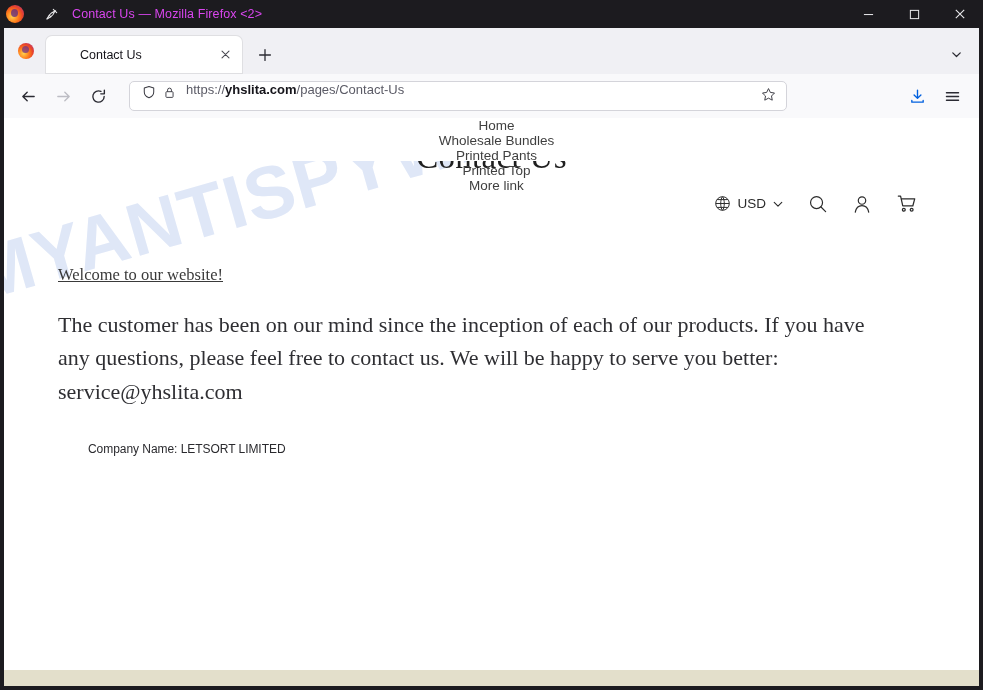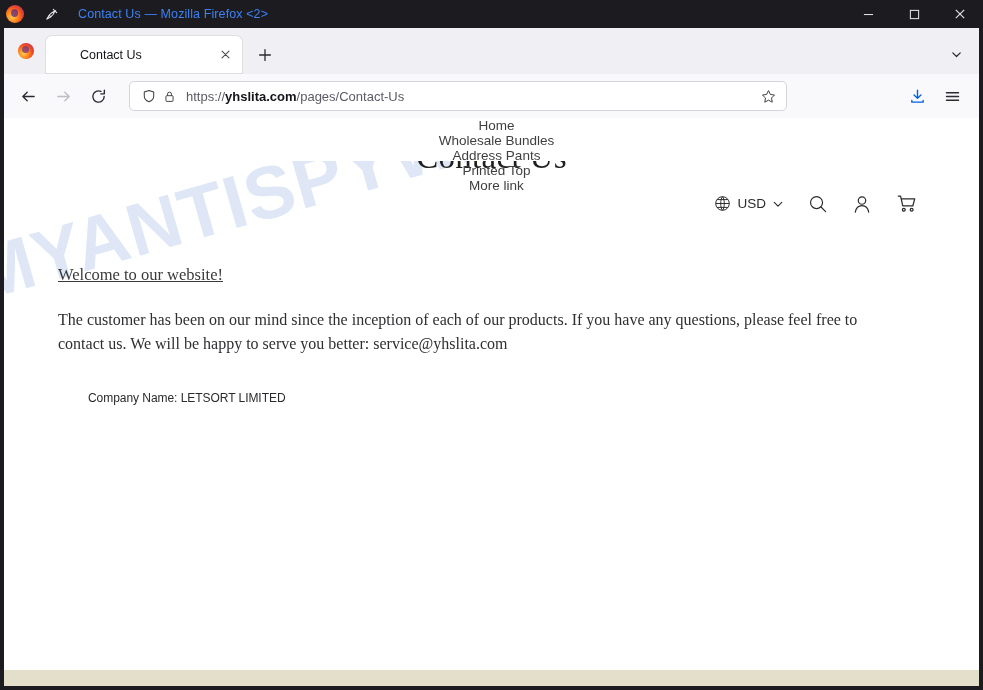--- a/index.html
+++ b/index.html
@@ -35,24 +35,24 @@
     content: ""; position: absolute; left: 5px; top: 4px;
     width: 7px; height: 8px; border-radius: 50%;
     background: #5b2a86; opacity: .75;
   }
   .pin-icon {
     width: 26px; height: 26px; margin-left: 14px;
     display: flex; align-items: center; justify-content: center;
     flex: 0 0 auto;
   }
   .title-text {
-    margin-left: 14px;
+    margin-left: 8px;
     font-size: 12.5px;
     letter-spacing: .1px;
-    color: #3b82f6;
+    color: #d946ef;
     white-space: nowrap;
   }
   .win-controls {
     position: absolute; right: 0; top: 0;
     height: 28px; display: flex; align-items: center;
   }
   .win-btn {
     width: 46px; height: 28px;
     display: flex; align-items: center; justify-content: center;
   }
@@ -131,21 +131,21 @@
     border-radius: 4px;
     margin-right: 3px;
   }
   .urlbar {
     flex: 1 1 auto;
     height: 30px;
     margin: 0 8px 0 12px;
     background: #ffffff;
     border: 1px solid #d4d4da;
     border-radius: 5px;
-    display: flex; align-items: center;
+    display: flex; align-items: flex-start;
     padding: 0 6px 0 9px;
     max-width: 658px;
   }
   .url-icon {
     width: 20px; height: 20px; flex: 0 0 auto;
     display: flex; align-items: center; justify-content: center;
   }
   .url-text {
     flex: 1 1 auto;
     font-size: 13px;
@@ -227,21 +227,21 @@
   .welcome {
     font-family: "Liberation Serif", serif;
     font-size: 16.5px;
     color: #3a3a3a;
     margin-top: 72px;
     padding-left: 4px;
     text-decoration: underline;
   }
   .para {
     font-family: "Liberation Serif", serif;
-    font-size: 16px;
+    font-size: 22px;
     color: #2f2f33;
     line-height: 1.52;
     margin-top: 23px;
     padding-left: 4px;
     max-width: 840px;
   }
   .detail-block { margin-top: 34px; padding-left: 34px; }
   .detail {
     font-family: "Liberation Sans", sans-serif;
     font-size: 12px;
@@ -385,21 +385,21 @@
       </div>
     </div>
   </div>
 
   <div class="content-wrap">
     <div class="page">
 
       <div class="site-nav">
         <a class="site-link">Home</a>
         <a class="site-link">Wholesale Bundles</a>
-        <a class="site-link">Address Pants</a>
+        <a class="site-link">Printed Pants</a>
         <a class="site-link">Printed Top</a>
         <a class="site-link">More link</a>
 
         <div class="site-right">
           <div class="currency">
             <span class="site-icon">
               <svg width="17" height="17" viewBox="0 0 20 20" fill="none" stroke="#2b2b2b" stroke-width="1.15">
                 <circle cx="10" cy="10" r="8"></circle>
                 <path d="M2 10 H18 M10 2 C7.2 4.6 7.2 15.4 10 18 M10 2 C12.8 4.6 12.8 15.4 10 18"></path>
                 <path d="M3.6 5.4 H16.4 M3.6 14.6 H16.4"></path>

